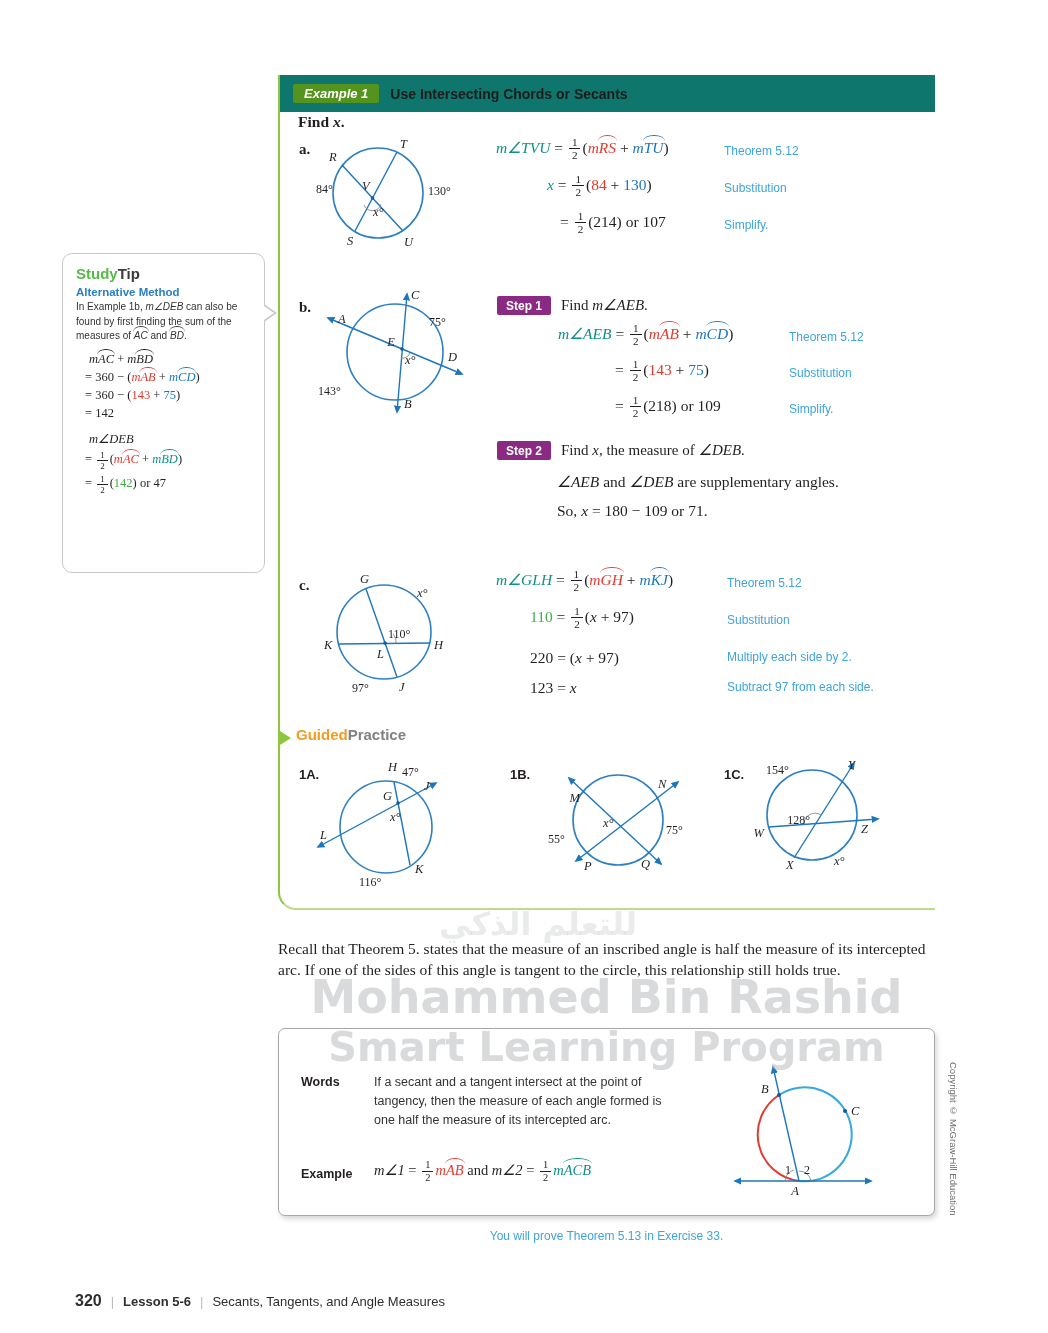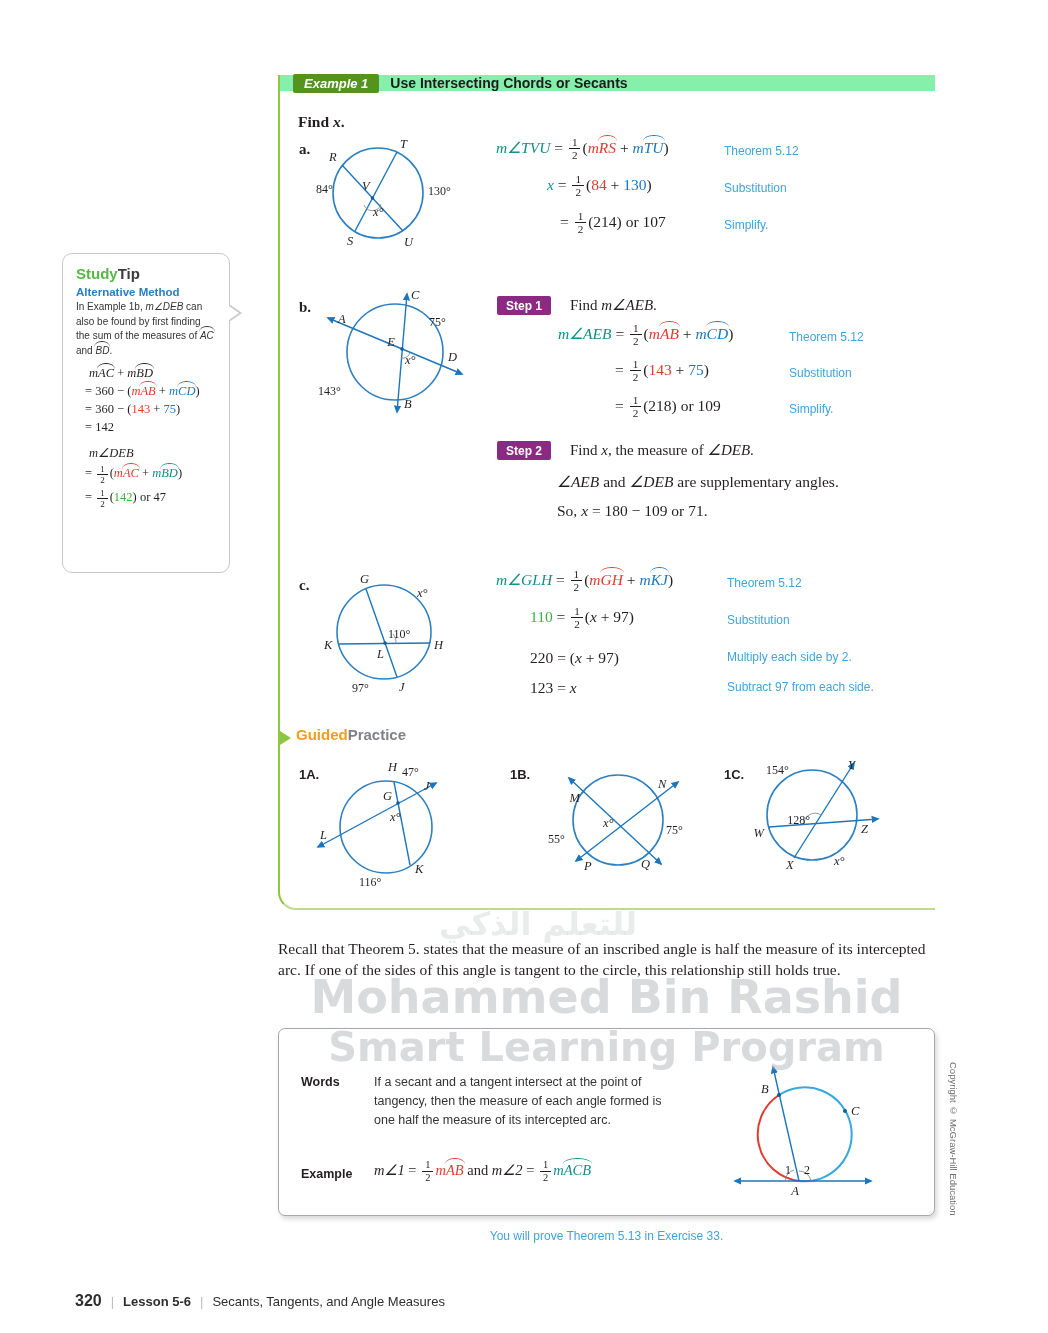--- a/index.html
+++ b/index.html
@@ -26,28 +26,28 @@
   .fnum{border-bottom:1.2px solid #231f20;padding:0 3px}
   .fden{padding:0 3px}
   .arc{position:relative;display:inline-block}
   .arc::before{content:"";position:absolute;left:-1px;right:-1px;top:-3px;height:5px;
                border-top:1.5px solid currentColor;border-radius:50% 50% 0 0/100% 100% 0 0}
   .note{font-family:"Liberation Sans",sans-serif;font-size:12px;color:#3fa3dc;white-space:nowrap}
 
   
   .example{position:absolute;left:278px;top:75px;width:657px;height:835px;z-index:2;
            border-left:2.5px solid #8fc640;border-bottom:2px solid #bcdc87;border-radius:0 0 0 18px}
-  .ex-head{display:flex;align-items:center;height:16px;background:#86efac;padding-left:13px}
+  .ex-head{display:flex;align-items:center;height:37px;background:#0f766e;padding-left:13px}
   .ex-badge{background:#55931f;color:#fff;font-family:"Liberation Sans",sans-serif;
             font-weight:bold;font-style:italic;font-size:13px;padding:2px 11px;margin-right:11px;border-radius:2px}
   .ex-title{font-family:"Liberation Sans",sans-serif;font-weight:bold;font-size:14px;color:#1c1c1c}
   .plabel{font-weight:bold;font-size:15px}
   .step-badge{background:#8a2a82;color:#fff;font-family:"Liberation Sans",sans-serif;
               font-weight:bold;font-size:12px;padding:2.5px 9px;border-radius:2px;display:inline-block}
-  .steprow{display:flex;align-items:center;gap:19px;white-space:nowrap}
+  .steprow{display:flex;align-items:center;gap:10px;white-space:nowrap}
   .step-title{font-size:15px}
 
   
   svg.diagram{position:absolute;overflow:visible}
   .circ{fill:none;stroke:#2f80c0;stroke-width:1.6}
   .circ-teal{fill:none;stroke:#35a8e0;stroke-width:2}
   .circ-red{fill:none;stroke:#e23a2e;stroke-width:2}
   .ln{stroke:#1d76bc;stroke-width:1.4}
   .dot{fill:#155c94}
   .amark{fill:none;stroke:#8a8a8a;stroke-width:.9}
@@ -113,21 +113,21 @@
       <marker id="arw" viewBox="0 0 10 10" refX="7" refY="5" markerWidth="6.5" markerHeight="6.5" orient="auto-start-reverse">
         <path d="M0,1 L9,5 L0,9 z" fill="#1d76bc"></path>
       </marker>
     </defs>
   </svg>
 
   <div class="wm wm-ar2">للتعلم الذكي</div>
   <div class="wm wm-l1">Mohammed Bin Rashid</div>
   <div class="wm wm-l2">Smart Learning Program</div>
 
-  <aside class="studytip abs" style="left:62px;top:253px;width:168px">
+  <aside class="studytip abs" style="left:62px;top:253px;width:203px">
     <div class="st-pointer"></div>
     <div class="st-head"><span class="st-accent">Study</span><span class="st-rest">Tip</span></div>
     <div class="st-sub">Alternative Method</div>
     <div class="st-body"><span>In Example 1b, </span><span class="it">m∠DEB</span><span> can also be found by first finding the sum of the measures of </span><span class="it arc">AC</span><span> and </span><span class="it arc">BD</span><span>.</span></div>
     <div class="st-eq"><span class="it">m</span><span class="it arc">AC</span><span> + </span><span class="it">m</span><span class="it arc">BD</span></div>
     <div class="st-eq ind"><span>= 360 − (</span><span class="it c-red">m</span><span class="it c-red arc">AB</span><span> + </span><span class="it c-blue">m</span><span class="it c-blue arc">CD</span><span>)</span></div>
     <div class="st-eq ind"><span>= 360 − (</span><span class="c-red">143</span><span> + </span><span class="c-blue">75</span><span>)</span></div>
     <div class="st-eq ind"><span>= 142</span></div>
     <div class="st-eq mt"><span class="it">m∠DEB</span></div>
     <div class="st-eq ind"><span>= </span><span class="frac">

